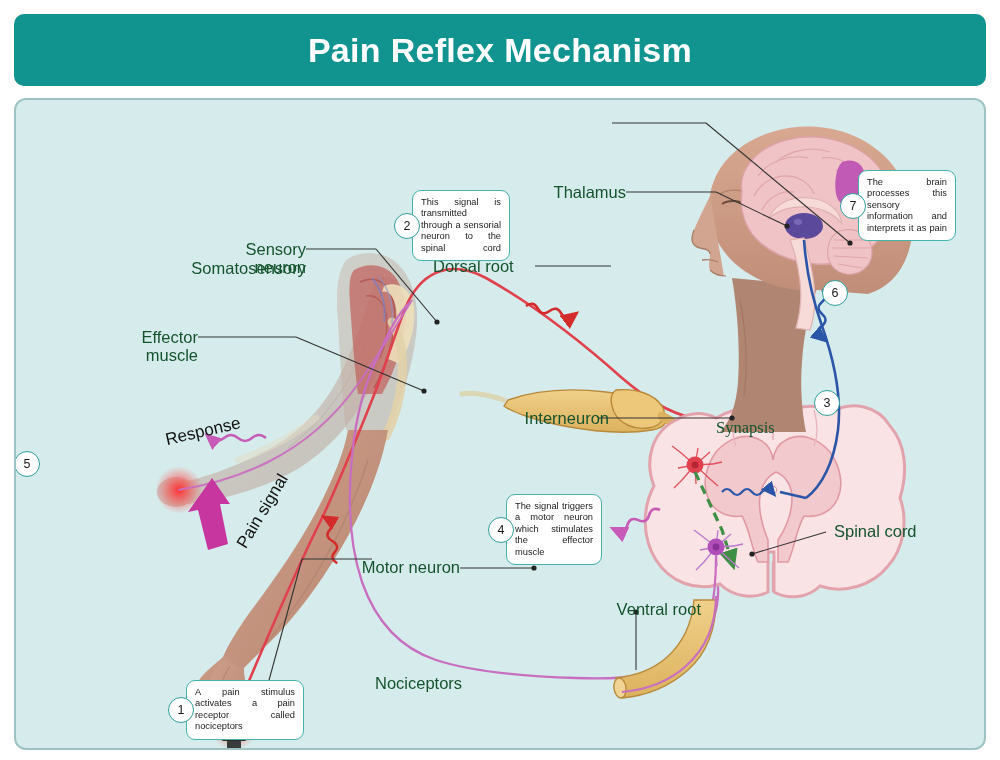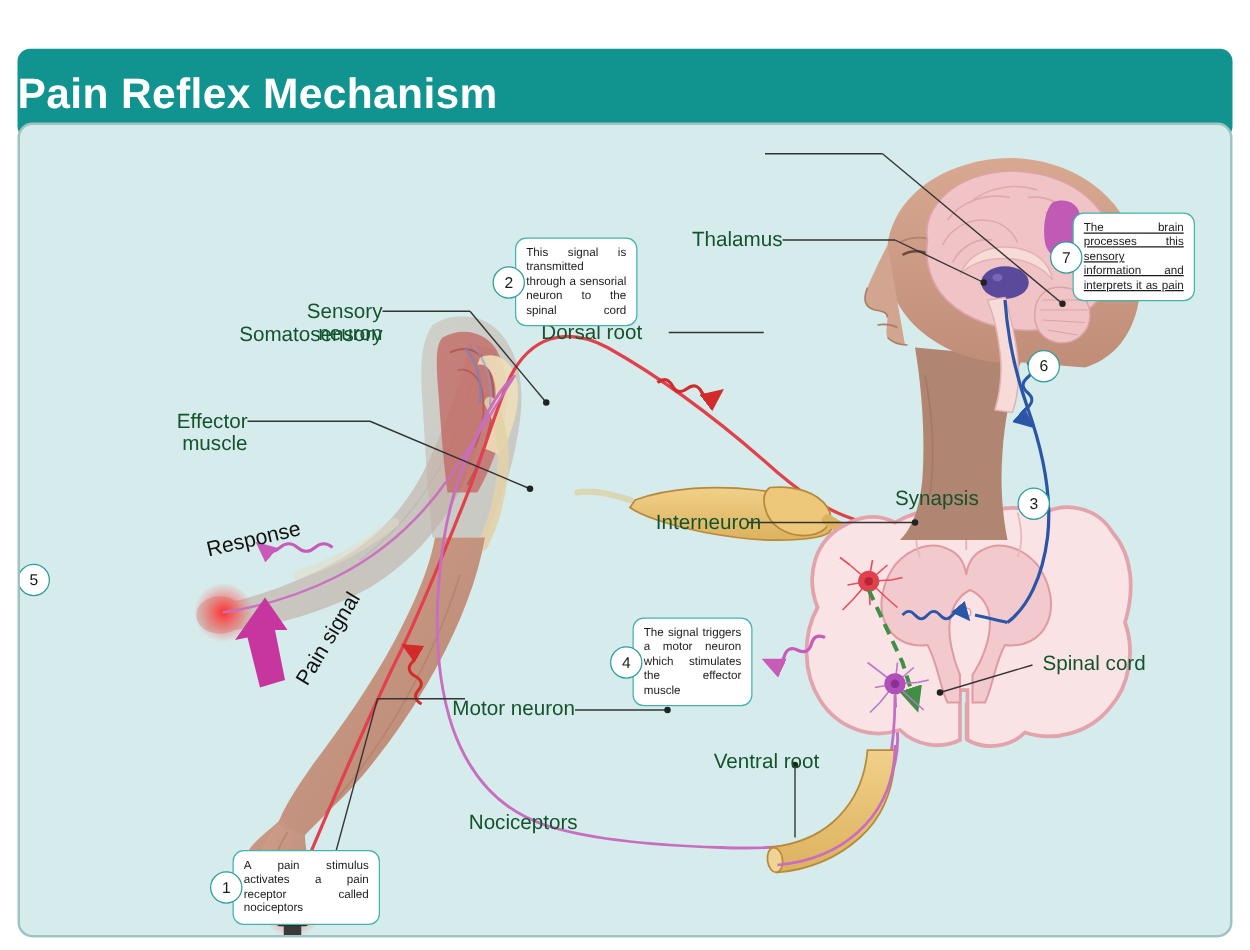--- a/index.html
+++ b/index.html
@@ -1,30 +1,30 @@
 <!DOCTYPE html>
 <html><head>
 <meta charset="utf-8">
 <style>
   html,body{margin:0;padding:0;background:#ffffff;}
   body{width:1000px;height:760px;font-family:"Liberation Sans",sans-serif;overflow:hidden;}
   .page{position:relative;width:1000px;height:760px;background:#ffffff;}
 
   .title-bar{position:absolute;left:14px;top:14px;width:972px;height:72px;
-    background:#119490;border-radius:10px;display:flex;align-items:center;margin-top:25px;}
+    background:#119490;border-radius:10px;display:flex;align-items:center;justify-content:center;}
   .title-bar .title{color:#ffffff;font-size:34px;font-weight:bold;letter-spacing:.3px;}
 
   .canvas{position:absolute;left:14px;top:98px;width:968px;height:648px;
     background:#d6ecec;border:2px solid #9fc3c3;border-radius:12px;overflow:hidden;}
 
   svg.scene{position:absolute;left:0;top:0;width:968px;height:648px;}
 
   .lbl{position:absolute;color:#14532d;font-size:16.5px;line-height:18px;white-space:nowrap;}
   .lbl.r{text-align:right;}
-  .lbl.c{text-align:left;}
+  .lbl.c{text-align:right;}
 
   .rot-lbl{position:absolute;color:#111;font-size:17px;font-weight:400;white-space:nowrap;
     transform-origin:left bottom;}
 
   .callout{position:absolute;display:flex;align-items:center;}
   .callout .num{width:24px;height:24px;border-radius:50%;background:#fff;border:1.2px solid #2e9e9a;
     color:#1b1b1b;font-size:12.5px;display:flex;align-items:center;justify-content:center;
     flex:0 0 auto;z-index:2;}
   .callout .box{background:#fff;border:1.2px solid #44b3ae;border-radius:9px;
     padding:6px 8px;font-size:9.3px;line-height:11.4px;color:#1b1b1b;
@@ -384,29 +384,29 @@
     <div class="lbl r" style="left:160px;top:140px;width:130px;">Sensory</div>
     <div class="lbl r" style="left:160px;top:158px;width:130px;">neuron</div>
 
     <div class="lbl" style="left:417px;top:157px;">Dorsal root</div>
 
     <div class="lbl r" style="left:52px;top:228px;width:130px;">Effector</div>
     <div class="lbl r" style="left:52px;top:246px;width:130px;">muscle</div>
 
     <div class="lbl r" style="left:453px;top:309px;width:140px;">Interneuron</div>
 
-    <div class="lbl" style="left:700px;top:290px;">Synapsis</div>
+    <div class="lbl" style="left:700px;top:319px;font-family:Liberation Serif, serif;">Synapsis</div>
 
     <div class="lbl" style="left:818px;top:422px;">Spinal cord</div>
 
     <div class="lbl r" style="left:330px;top:458px;width:114px;">Motor neuron</div>
 
     <div class="lbl c" style="left:555px;top:500px;width:130px;">Ventral root</div>
 
-    <div class="lbl" style="left:359px;top:549px;text-align:center;">Nociceptors</div>
+    <div class="lbl" style="left:359px;top:574px;text-align:center;">Nociceptors</div>
 
     <div class="rot-lbl" style="left:152px;top:330px;transform:rotate(-13deg);">Response</div>
 
     <div class="rot-lbl" style="left:234px;top:432px;transform:rotate(-59deg);">Pain signal</div>
 
     <div class="callout left-num" style="left:152px;top:580px;">
       <div class="num">1</div>
       <div class="box" style="width:118px;">A pain stimulus activates a pain receptor called nociceptors</div>
     </div>
 
@@ -427,17 +427,17 @@
     <div class="callout right-num" style="left:6px;top:351px;">
       <div class="num">5</div>
     </div>
 
     <div class="callout left-num" style="left:806px;top:180px;">
       <div class="num">6</div>
     </div>
 
     <div class="callout left-num" style="left:824px;top:70px;">
       <div class="num">7</div>
-      <div class="box" style="width:98px;text-decoration:underline;">The brain processes this sensory information and interprets it as pain</div>
+      <div class="box" style="width:98px;">The brain processes this sensory information and interprets it as pain</div>
     </div>
 
   </div>
 </div>
 
 </body></html>

